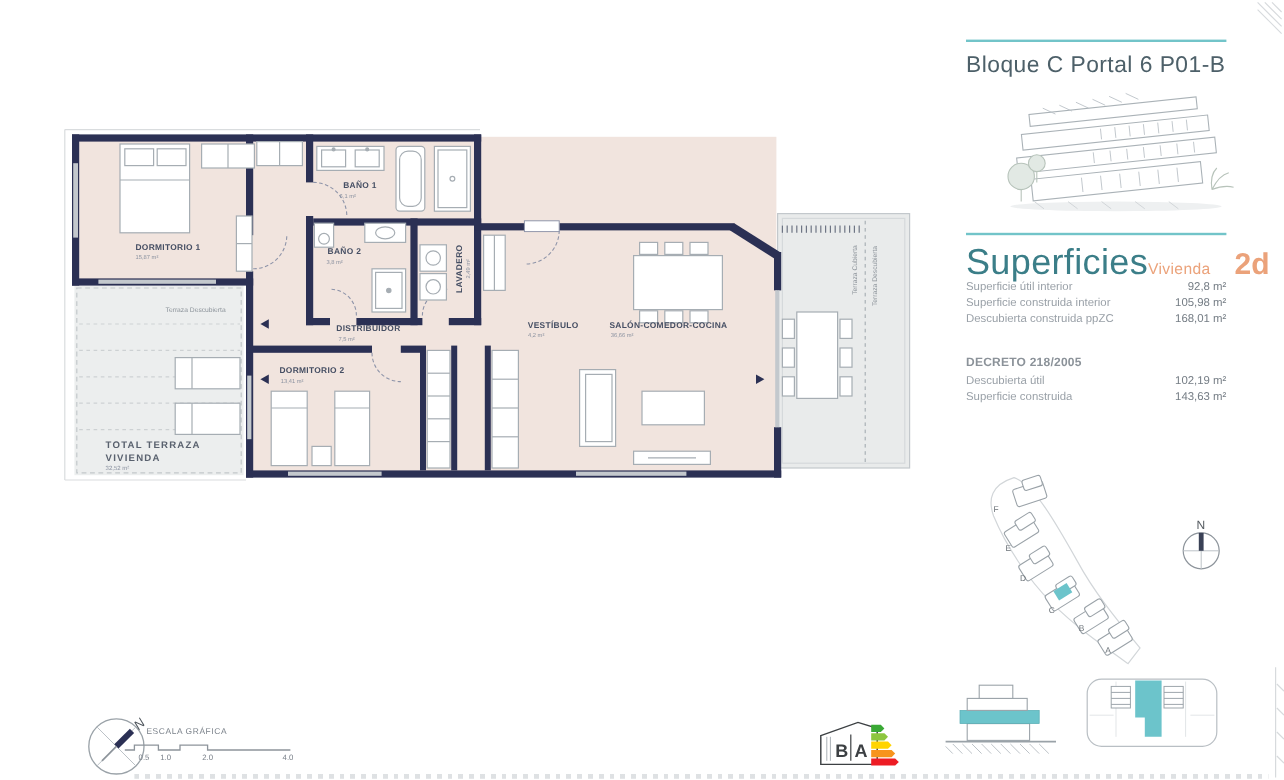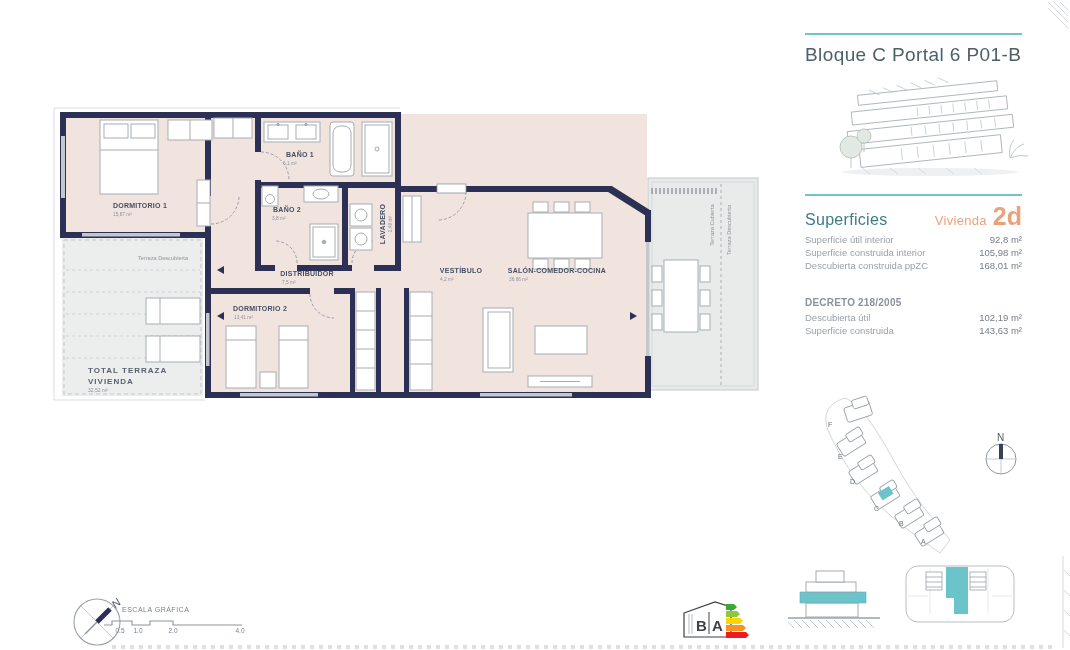--- a/index.html
+++ b/index.html
@@ -11,23 +11,23 @@
     overflow:hidden;
   }
   .abs { position:absolute; }
   
   .rule { position:absolute; left:805px; width:217px; height:2px; background:var(--teal,#72c4c9); }
   .sheet-title {
     position:absolute; left:805px; top:44px; width:230px;
     font-size:19px; letter-spacing:.4px; color:#4d6069; font-weight:500;
   }
   .sup-head { position:absolute; left:805px; top:202px; width:217px; display:flex; align-items:baseline; }
-  .sup-head .t { font-size:16px; color:#3b7e88; font-weight:500; letter-spacing:.3px; }
+  .sup-head .t { font-size:30px; color:#3b7e88; font-weight:500; letter-spacing:.3px; }
   .sup-head .viv { margin-left:auto; font-size:13px; color:var(--orange,#eba27a); letter-spacing:.3px; }
-  .sup-head .code { margin-left:6px; font-size:25px; color:var(--orange,#eba27a); font-weight:600; }
+  .sup-head .code { margin-left:20px; font-size:25px; color:var(--orange,#eba27a); font-weight:600; }
   .sup-rows { position:absolute; left:805px; top:233px; width:217px; }
   .sup-row { display:flex; justify-content:space-between; font-size:9.5px; line-height:13px; }
   .sup-row .lbl { color:#9aa1a8; }
   .sup-row .val { color:#757d85; }
   .decreto-title { position:absolute; left:805px; top:297px; font-size:10px; color:#8b9299; font-weight:600; letter-spacing:.2px; }
   .decreto-rows { position:absolute; left:805px; top:311px; width:217px; }
   
   .bottom-text-strip {
     position:absolute; left:112px; top:645px; width:945px; height:4px;
     background:repeating-linear-gradient(90deg,#c4c9cd 0 4px, transparent 4px 9px);

